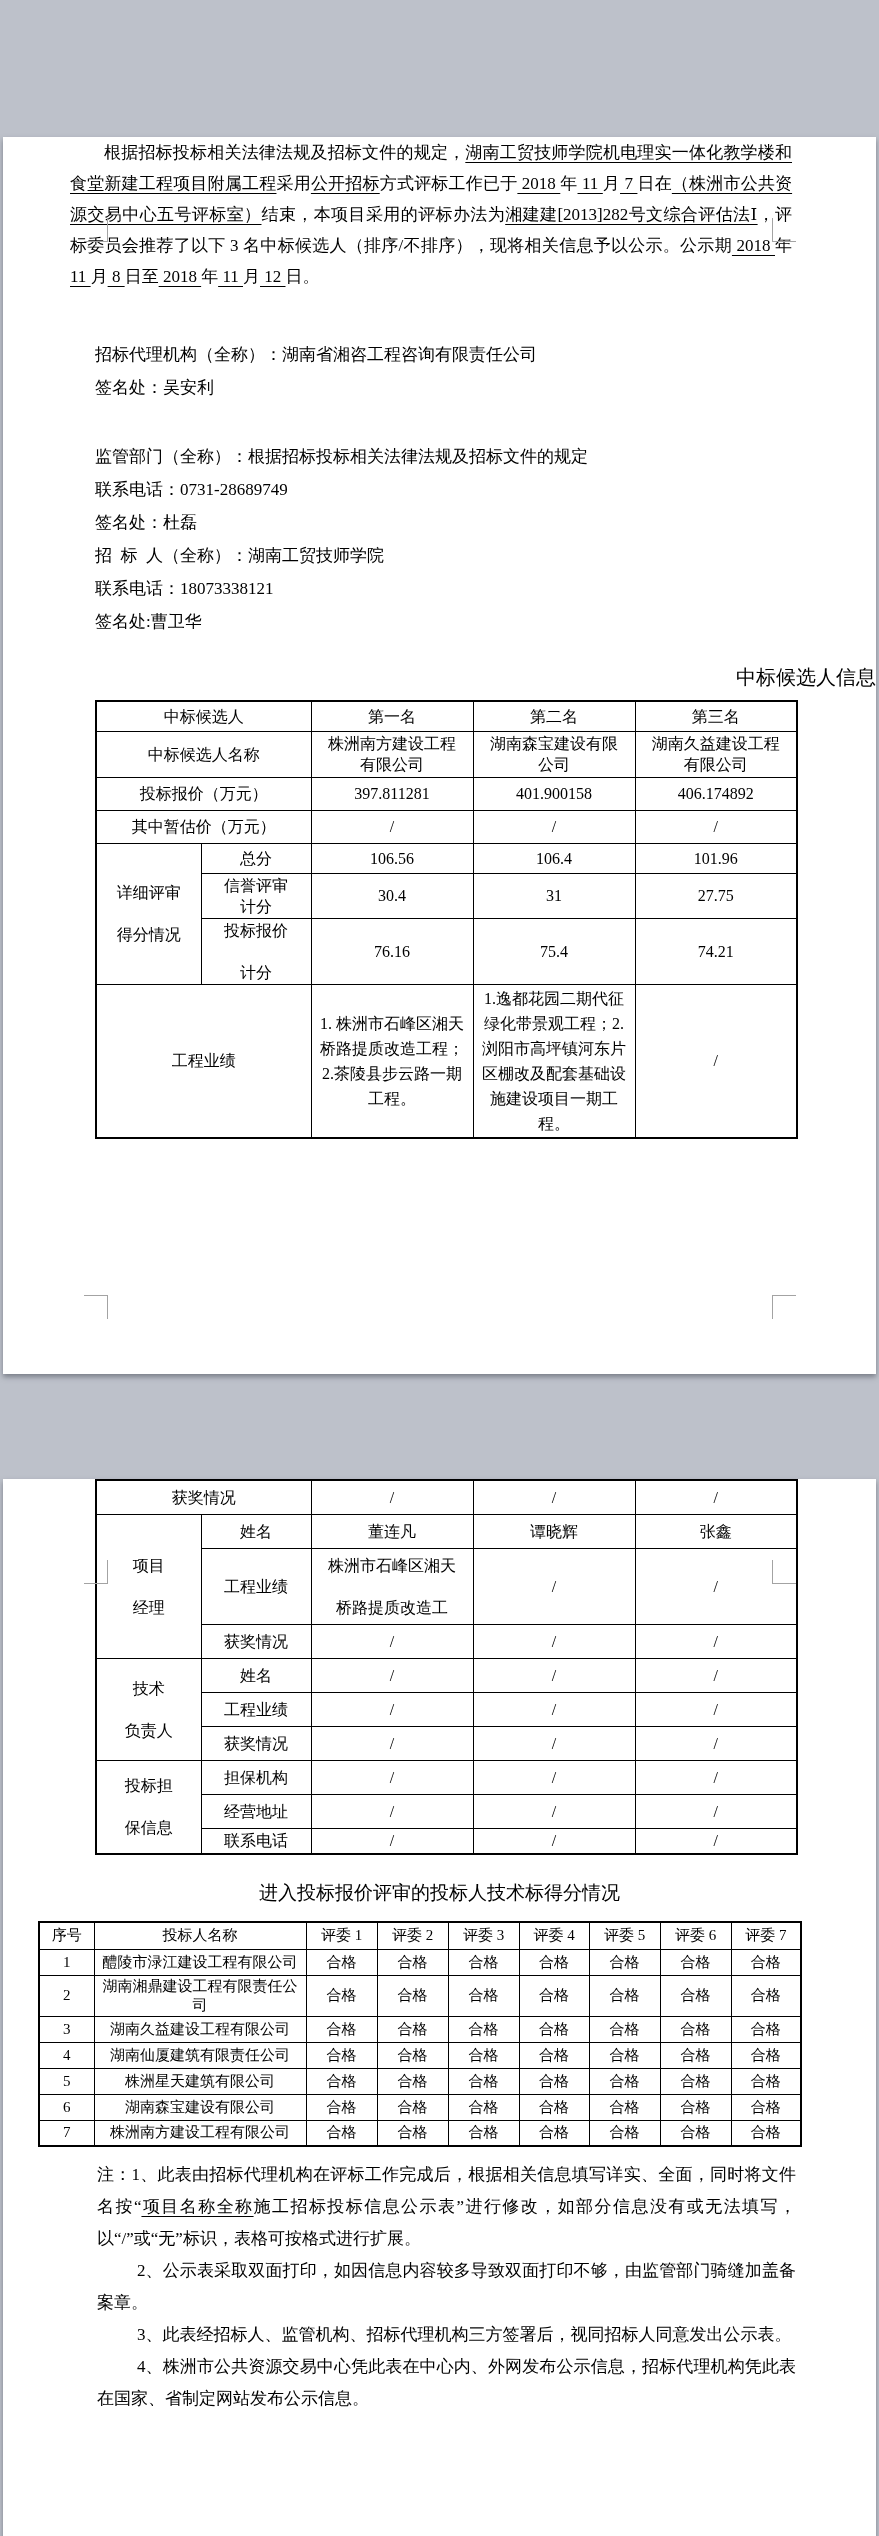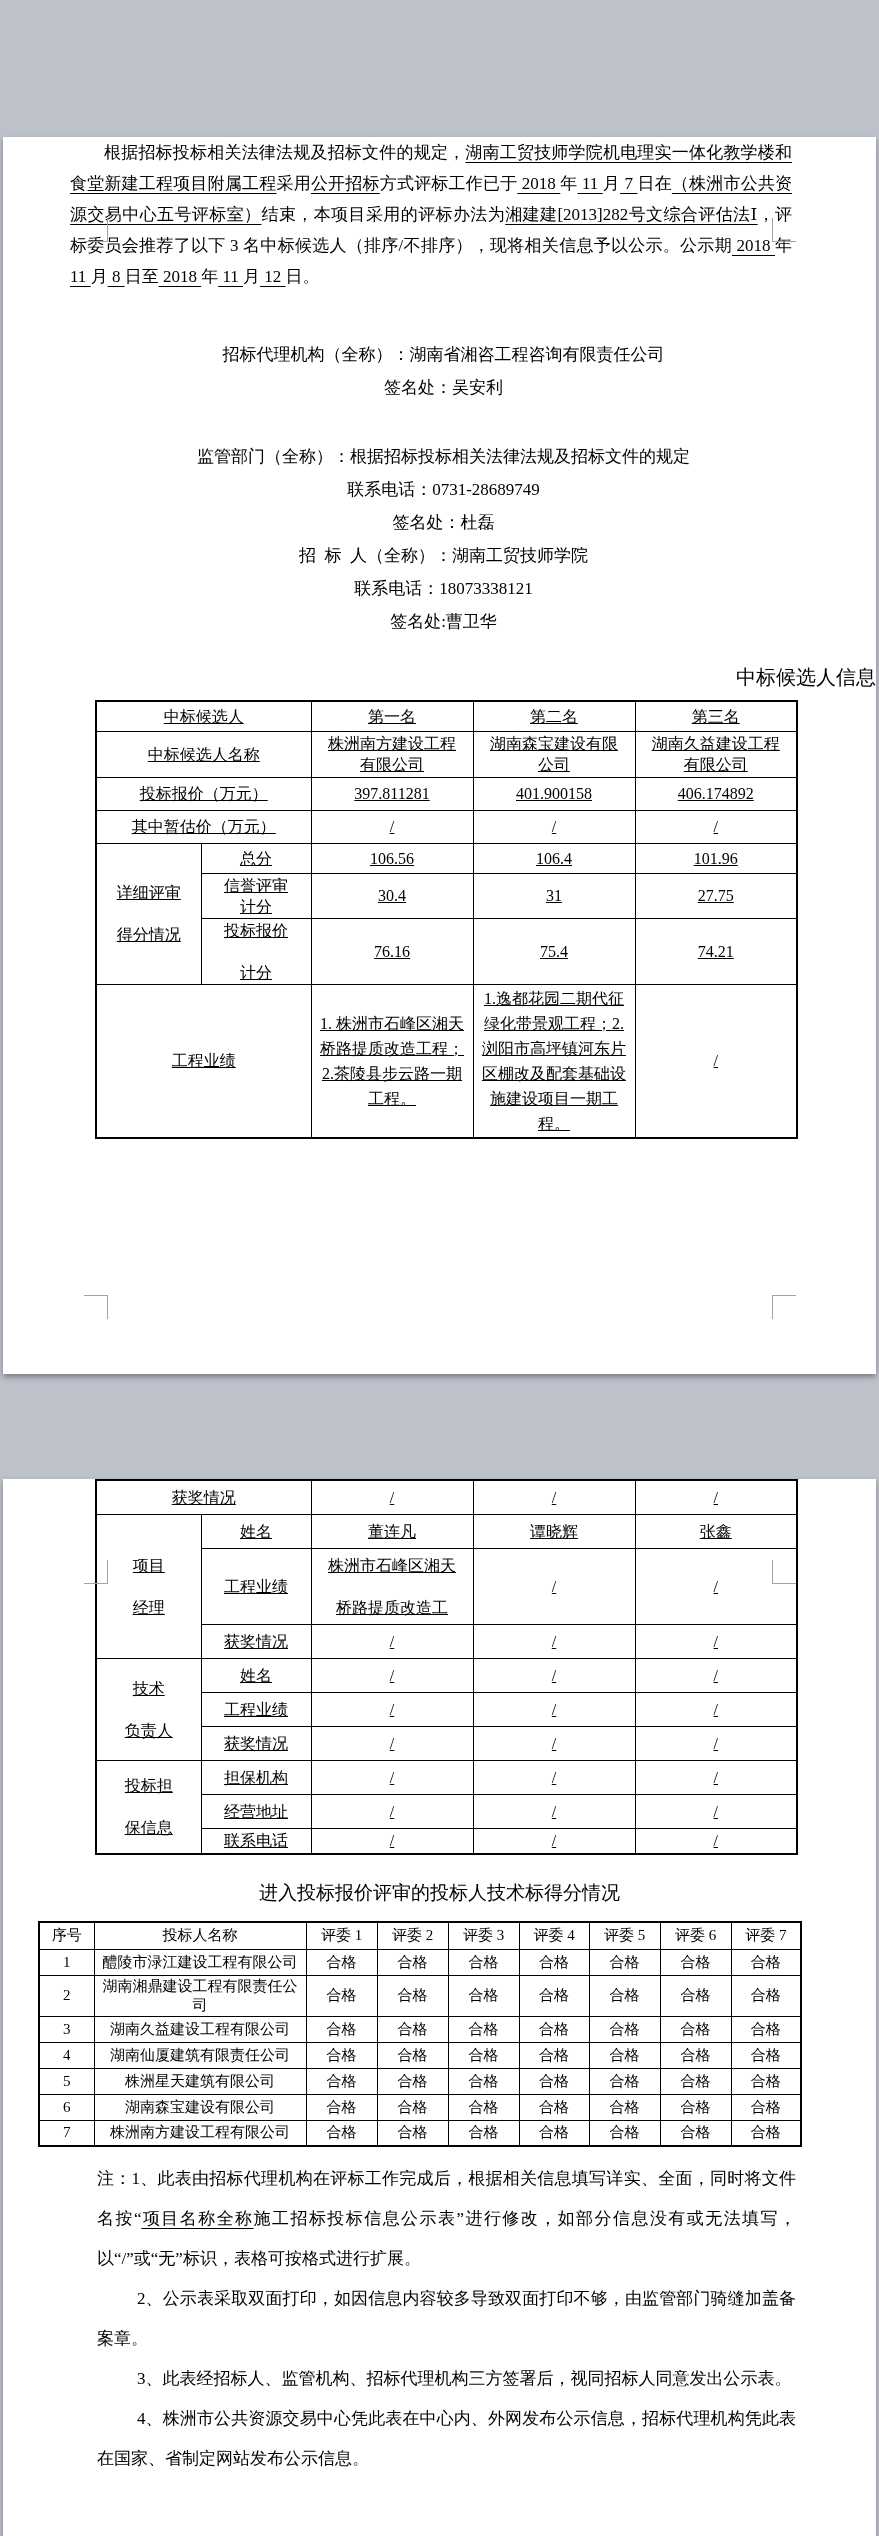--- a/index.html
+++ b/index.html
@@ -30,38 +30,38 @@
 
   .opening{
     margin:137px 84px 0 67px;
     font-size:17px;line-height:31px;
     text-align:justify;text-indent:34px;
   }
   .contact{margin:0 84px 0 92px;font-size:17px;line-height:33px;}
   .contact.first{margin-top:46px;}
   .contact.second{margin-top:36px;}
   .contact.third{}
-  .contact div{white-space:pre;text-align:center;}
+  .contact div{white-space:pre;}
 
   .t1-title{margin-top:24px;font-size:20px;line-height:30px;text-align:right;}
 
   table{border-collapse:collapse;table-layout:fixed;}
-  .tbl1{width:701px;margin:8px 0 16px 92px;border:2px solid #000;font-size:16px;text-decoration:underline;}
+  .tbl1{width:701px;margin:8px 0 16px 92px;border:2px solid #000;font-size:16px;}
   .tbl1 td{border:1px solid #000;text-align:center;vertical-align:middle;padding:1px 4px;white-space:pre-line;line-height:21px;overflow:hidden;}
   .tbl1 td.perf{line-height:25px;}
 
   .tbl1.cont{margin-top:105px;}
 
   .t2-title{margin-top:24px;font-size:19px;line-height:28px;text-align:center;}
 
   .tbl2{width:762px;margin:14px 0 0 35px;border:2px solid #000;font-size:15px;}
   .tbl2 td{border:1px solid #000;text-align:center;vertical-align:middle;padding:1px 2px;line-height:19px;overflow:hidden;}
   .tbl2 tr{height:26px;}
 
-  .notes{margin:12px 80px 0 94px;font-size:17px;line-height:40px;text-align:justify;}
+  .notes{margin:12px 80px 0 94px;font-size:17px;line-height:32px;text-align:justify;}
   .notes p{margin:0;}
   .notes p.ind{text-indent:40px;}
 </style>
 </head>
 <body>
 
 <div class="page page-1">
   <div class="mark tl" style="left:81px;top:81px;"></div>
   <div class="mark tr" style="left:769px;top:81px;"></div>
   <div class="mark bl" style="left:81px;top:1158px;"></div>

